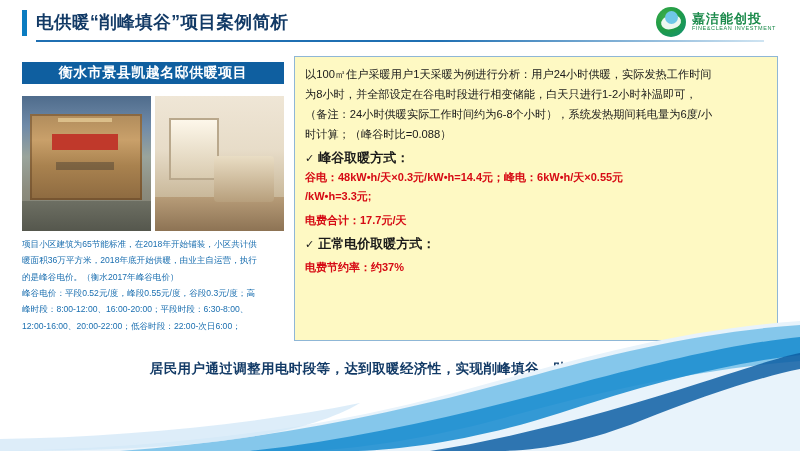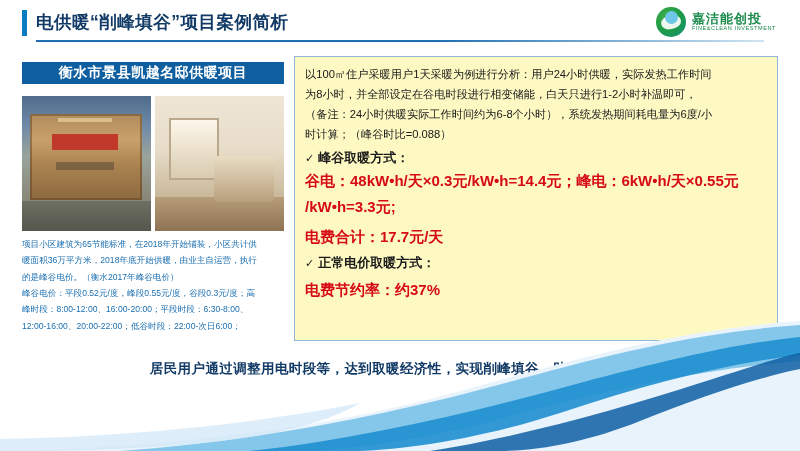--- a/index.html
+++ b/index.html
@@ -235,21 +235,21 @@
     font-size: 11px;
   }
   .bullet-title {
     font-size: 13px;
     font-weight: bold;
     color: #1a1a1a;
   }
   .red {
     color: #d60a14;
     font-weight: bold;
-    font-size: 15px;
+    font-size: 11px;
     line-height: 1.62;
     margin: 2px 0 0 0;
   }
   
   .bottom-line {
     position: absolute;
     left: 0; top: 360px;
     width: 800px;
     text-align: center;
     font-size: 13.5px;

